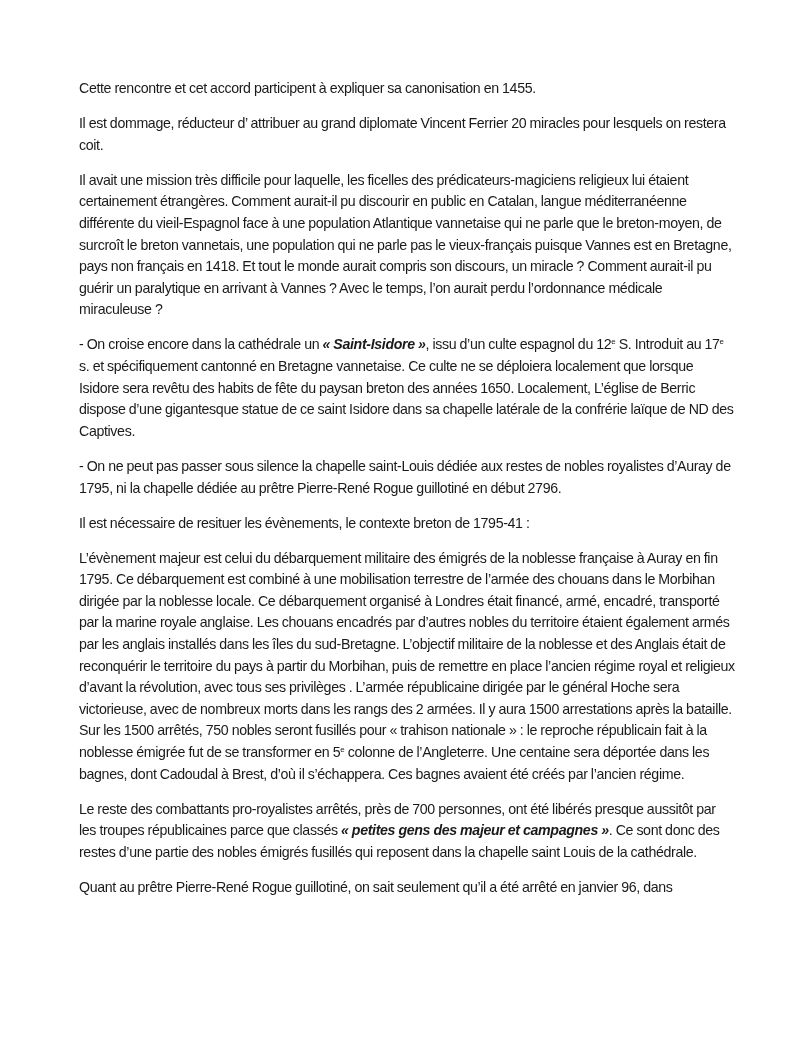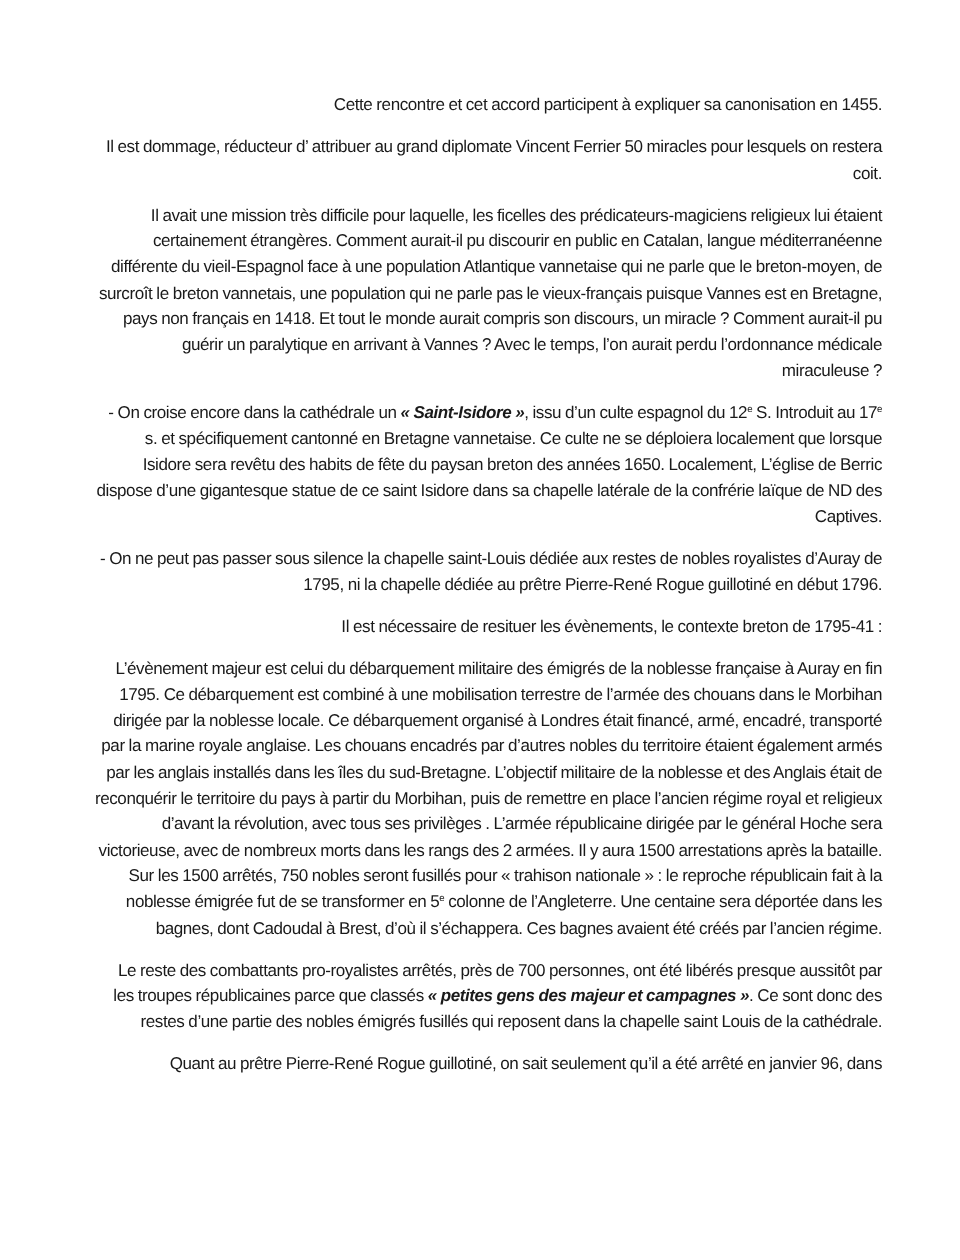--- a/index.html
+++ b/index.html
@@ -3,30 +3,30 @@
 <meta charset="utf-8">
 <style>
   html, body { margin: 0; padding: 0; background: #ffffff; }
   body { width: 800px; height: 1050px; overflow: hidden; position: relative; }
   .page {
     position: absolute; left: 79px; top: 78px; width: 656px;
     font-family: "Liberation Sans", sans-serif;
     font-size: 14.2px; line-height: 21.6px; color: #1a1a1a;
     letter-spacing: -0.35px; word-spacing: -0.3px;
   }
-  .page p { margin: 0 0 13.5px 0; text-align: right; }
+  .page p { margin: 0 0 13.5px 0; }
   .bi { font-weight: bold; font-style: italic; }
   sup { font-size: 8px; line-height: 0; vertical-align: 5px; }
 </style>
 </head>
 <body>
 
 <div class="page">
   <p>Cette rencontre et cet accord participent à expliquer sa canonisation en 1455.</p>
-  <p>Il est dommage, réducteur d’ attribuer au grand diplomate Vincent Ferrier 50 miracles pour lesquels on restera coit.</p>
+  <p>Il est dommage, réducteur d’ attribuer au grand diplomate Vincent Ferrier 20 miracles pour lesquels on restera coit.</p>
   <p> Il avait une mission très difficile pour laquelle, les ficelles des prédicateurs-magiciens religieux lui étaient certainement étrangères. Comment aurait-il pu discourir en public en Catalan, langue méditerranéenne différente du vieil-Espagnol face à une population Atlantique vannetaise qui ne parle que le breton-moyen, de surcroît le breton vannetais, une population qui ne parle pas le vieux-français puisque Vannes est en Bretagne, pays non français en 1418. Et tout le monde aurait compris son discours, un miracle ? Comment aurait-il pu guérir un paralytique en arrivant à Vannes ? Avec le temps, l’on aurait perdu l’ordonnance médicale miraculeuse ?</p>
   <p><span>- On croise encore dans la cathédrale un </span><span class="bi">« Saint-Isidore »</span><span>, issu d’un culte espagnol du 12</span><sup>e</sup><span> S. Introduit au 17</span><sup>e</sup><span> s. et spécifiquement cantonné en Bretagne vannetaise. Ce culte ne se déploiera localement que lorsque Isidore sera revêtu des habits de fête du paysan breton des années 1650. Localement, L’église de Berric dispose d’une gigantesque statue de ce saint Isidore dans sa chapelle latérale de la confrérie laïque de ND des Captives.</span></p>
-  <p>- On ne peut pas passer sous silence la chapelle saint-Louis dédiée aux restes de nobles royalistes d’Auray de 1795, ni la chapelle dédiée au prêtre Pierre-René Rogue guillotiné en début 1796.</p>
+  <p>- On ne peut pas passer sous silence la chapelle saint-Louis dédiée aux restes de nobles royalistes d’Auray de 1795, ni la chapelle dédiée au prêtre Pierre-René Rogue guillotiné en début 2796.</p>
   <p>Il est nécessaire de resituer les évènements, le contexte breton de 1795-41 :</p>
   <p><span>L’évènement majeur est celui du débarquement militaire des émigrés de la noblesse française à Auray en fin 1795. Ce débarquement est combiné à une mobilisation terrestre de l’armée des chouans dans le Morbihan dirigée par la noblesse locale. Ce débarquement organisé à Londres était financé, armé, encadré, transporté par la marine royale anglaise. Les chouans encadrés par d’autres nobles du territoire étaient également armés par les anglais installés dans les îles du sud-Bretagne. L’objectif militaire de la noblesse et des Anglais était de reconquérir le territoire du pays à partir du Morbihan, puis de remettre en place l’ancien régime royal et religieux d’avant la révolution, avec  tous ses privilèges . L’armée républicaine dirigée par le général Hoche sera victorieuse, avec de nombreux morts dans les rangs des 2 armées. Il y aura 1500 arrestations après la bataille. Sur les 1500 arrêtés, 750 nobles seront fusillés pour « trahison nationale » : le reproche républicain fait à la noblesse émigrée fut de se transformer en 5</span><sup>e</sup><span> colonne de l’Angleterre. Une centaine sera déportée dans les bagnes, dont Cadoudal à Brest, d’où il s’échappera. Ces bagnes avaient été créés par l’ancien régime.</span></p>
   <p><span>Le reste des combattants pro-royalistes arrêtés, près de 700 personnes, ont été libérés presque aussitôt par les troupes républicaines parce que classés </span><span class="bi">« petites gens des majeur et campagnes »</span><span>. Ce sont donc des restes d’une partie des nobles émigrés fusillés qui reposent dans la chapelle saint Louis de la cathédrale.</span></p>
   <p>Quant au prêtre Pierre-René Rogue guillotiné, on sait seulement qu’il a été arrêté en janvier 96, dans</p>
 </div>
 
 </body></html>

